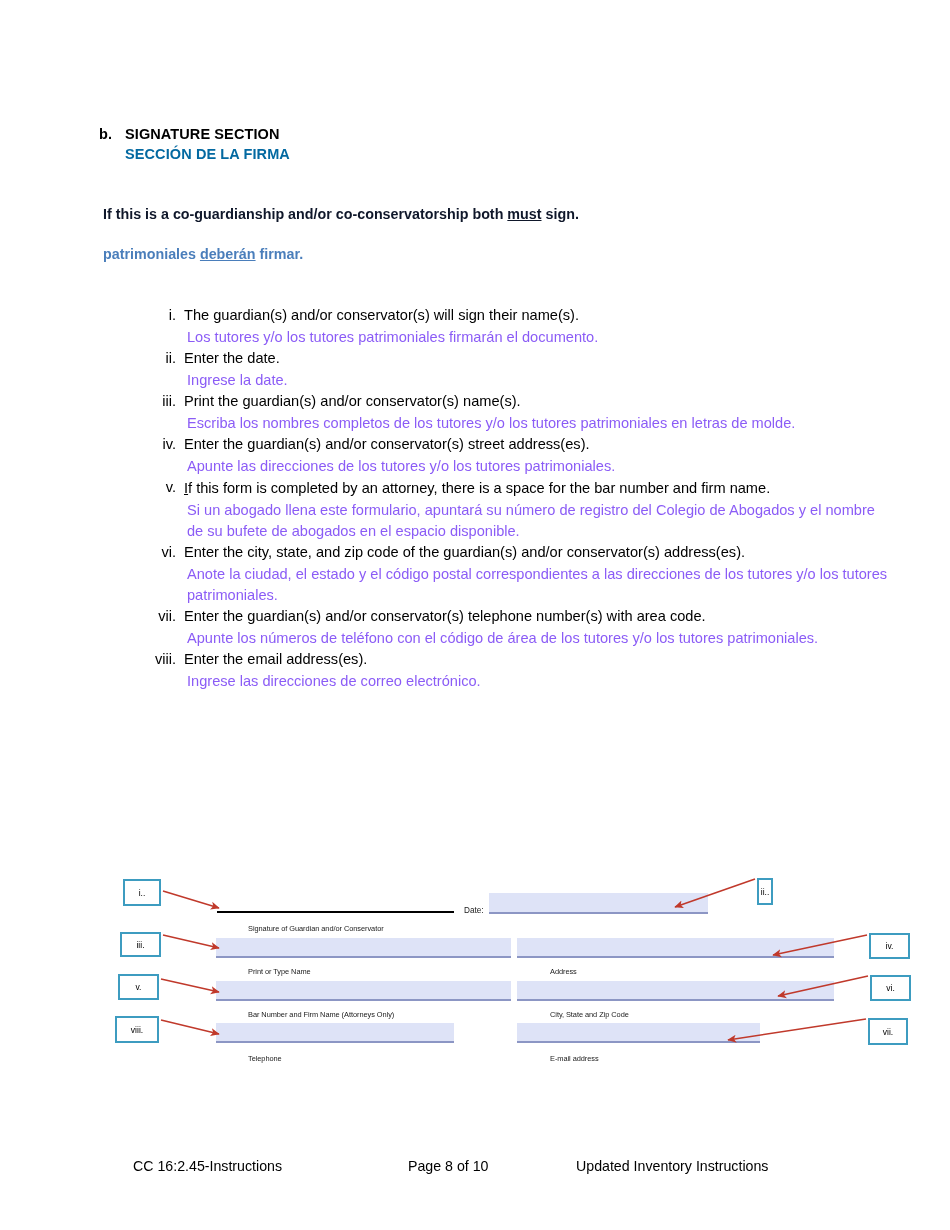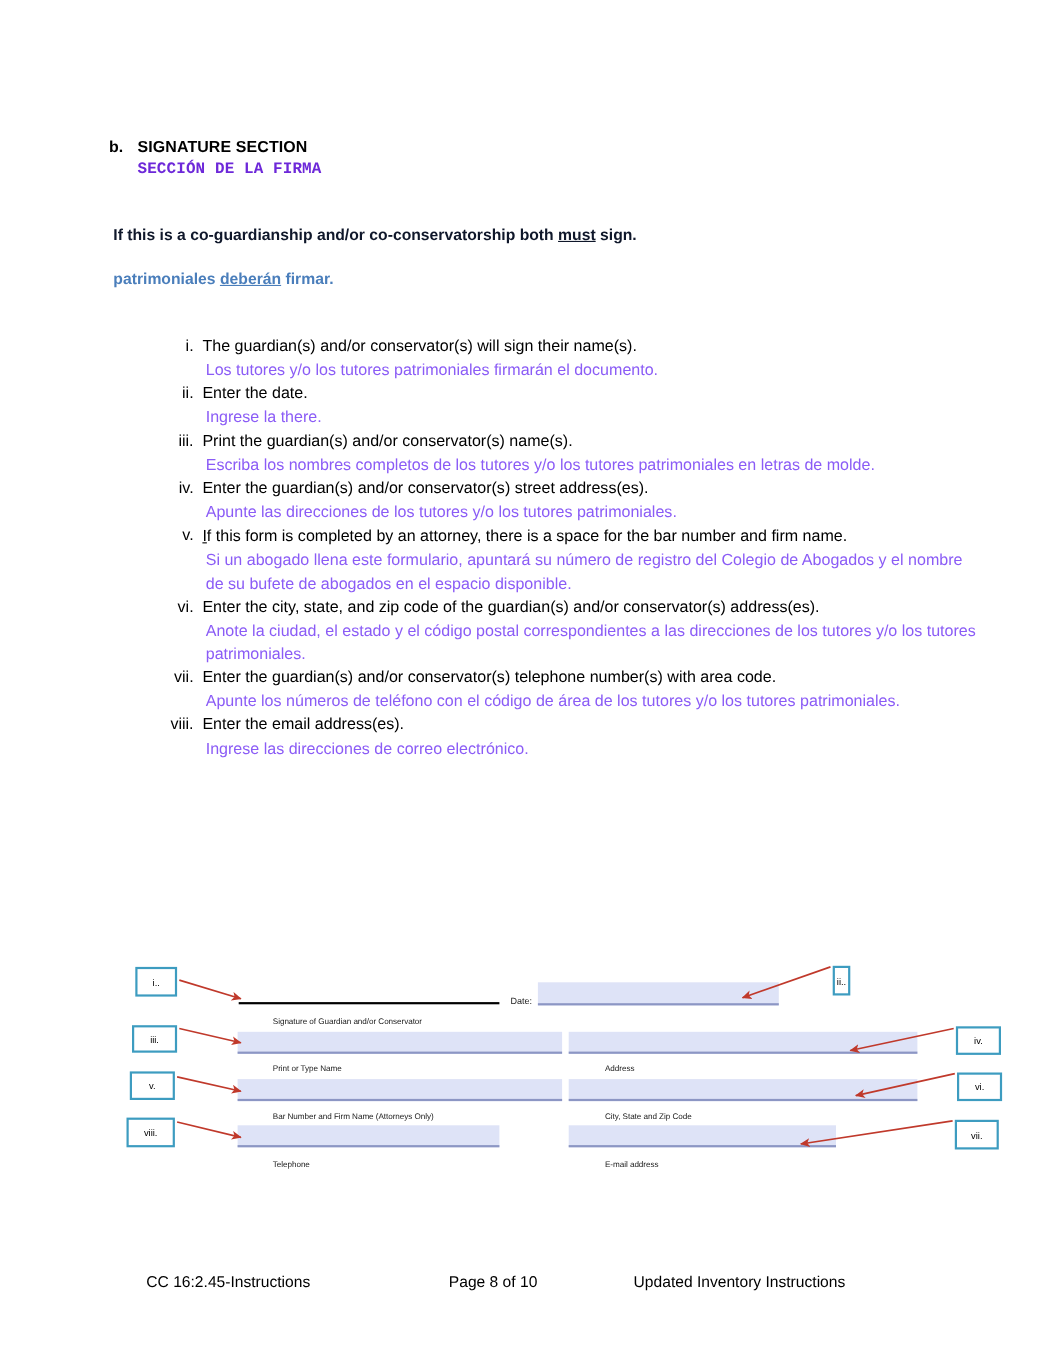--- a/index.html
+++ b/index.html
@@ -31,23 +31,22 @@
     letter-spacing: 0.1px;
   }
   .section-head .marker {
     width: 26px;
     flex: 0 0 26px;
   }
   .section-head .en {
     color: #000000;
   }
   .section-head .es {
-    color: #6d28d9;
+    color: #0369a1;
     margin-top: 4px;
-    font-family: Liberation Mono, monospace;
   }
 
   
   .intro {
     position: absolute;
     left: 103px;
     top: 204px;
     width: 740px;
     font-weight: bold;
     font-size: 14.3px;
@@ -190,21 +189,21 @@
     <span class="body">
       <div class="en">The guardian(s) and/or conservator(s) will sign their name(s).</div>
       <div class="es">Los tutores y/o los tutores patrimoniales firmarán el documento.</div>
     </span>
   </div>
 
   <div class="item">
     <span class="num">ii.</span>
     <span class="body">
       <div class="en">Enter the date.</div>
-      <div class="es">Ingrese la there.</div>
+      <div class="es">Ingrese la date.</div>
     </span>
   </div>
 
   <div class="item">
     <span class="num">iii.</span>
     <span class="body">
       <div class="en">Print the guardian(s) and/or conservator(s) name(s).</div>
       <div class="es" style="max-width:718px;">Escriba los nombres completos de los tutores y/o los tutores patrimoniales en letras de molde.</div>
     </span>
   </div>

